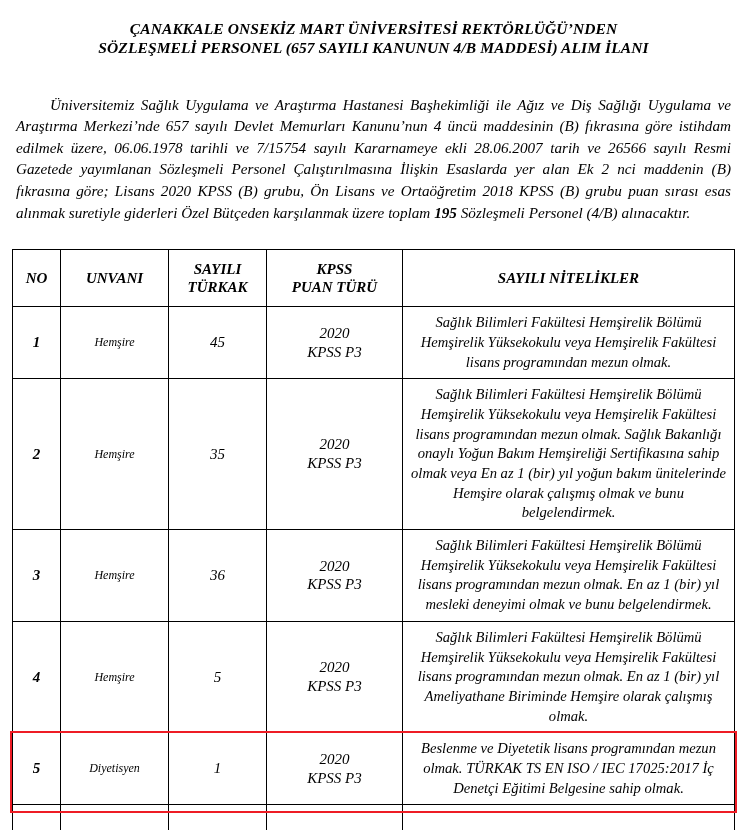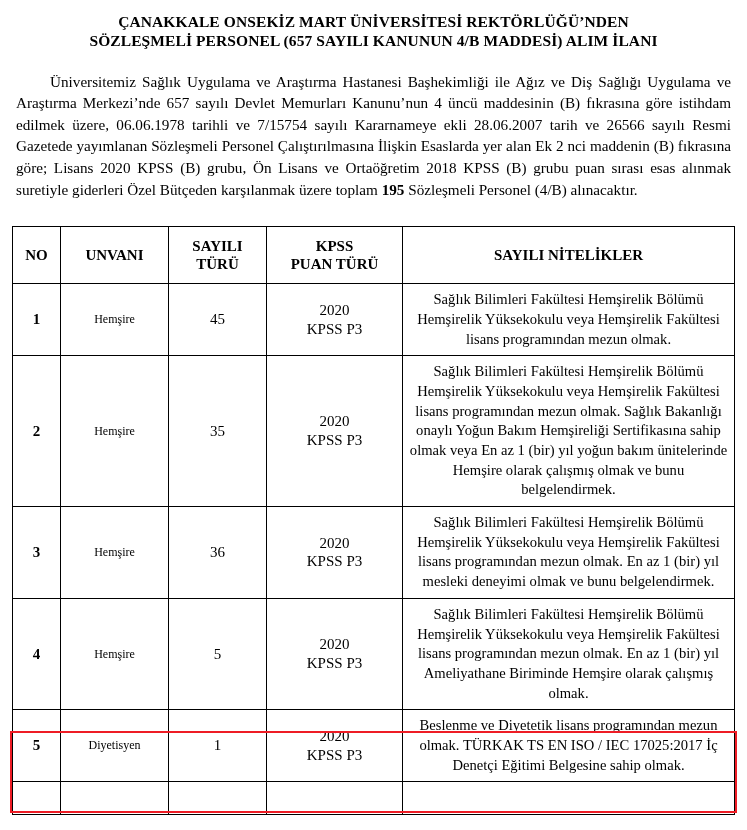--- a/index.html
+++ b/index.html
@@ -12,36 +12,37 @@
     height: 830px;
     font-family: "Liberation Serif", serif;
     color: #000000;
     overflow: hidden;
   }
   .page {
     position: relative;
     width: 747px;
     height: 722px;
     box-sizing: border-box;
-    padding: 8px 10px 0 10px;
+    padding: 15px 10px 0 10px;
+    font-style: italic;
   }
   .doc-title {
     text-align: center;
     font-weight: bold;
     font-size: 15.5px;
     line-height: 1.25;
     margin: 4px 0 0 0;
     letter-spacing: 0.1px;
   }
   .doc-title .line {
     display: block;
     white-space: nowrap;
   }
   .intro {
-    margin: 20px 6px 0 6px;
+    margin: 36px 6px 0 6px;
     font-size: 15.2px;
     line-height: 1.42;
     text-align: justify;
     text-justify: inter-word;
     text-indent: 34px;
   }
   .intro b {
     font-weight: bold;
   }
   table.listing {
@@ -125,21 +126,21 @@
       <col class="col-adedi">
       <col class="col-puan">
       <col class="col-nitelik">
     </colgroup>
     <thead>
       <tr>
         <th>NO</th>
         <th>UNVANI</th>
         <th>
           <span>SAYILI</span><br>
-          <span>TÜRÜ</span>
+          <span>TÜRKAK</span>
         </th>
         <th>
           <span>KPSS</span><br>
           <span>PUAN TÜRÜ</span>
         </th>
         <th>SAYILI NİTELİKLER</th>
       </tr>
     </thead>
     <tbody>
       <tr>

